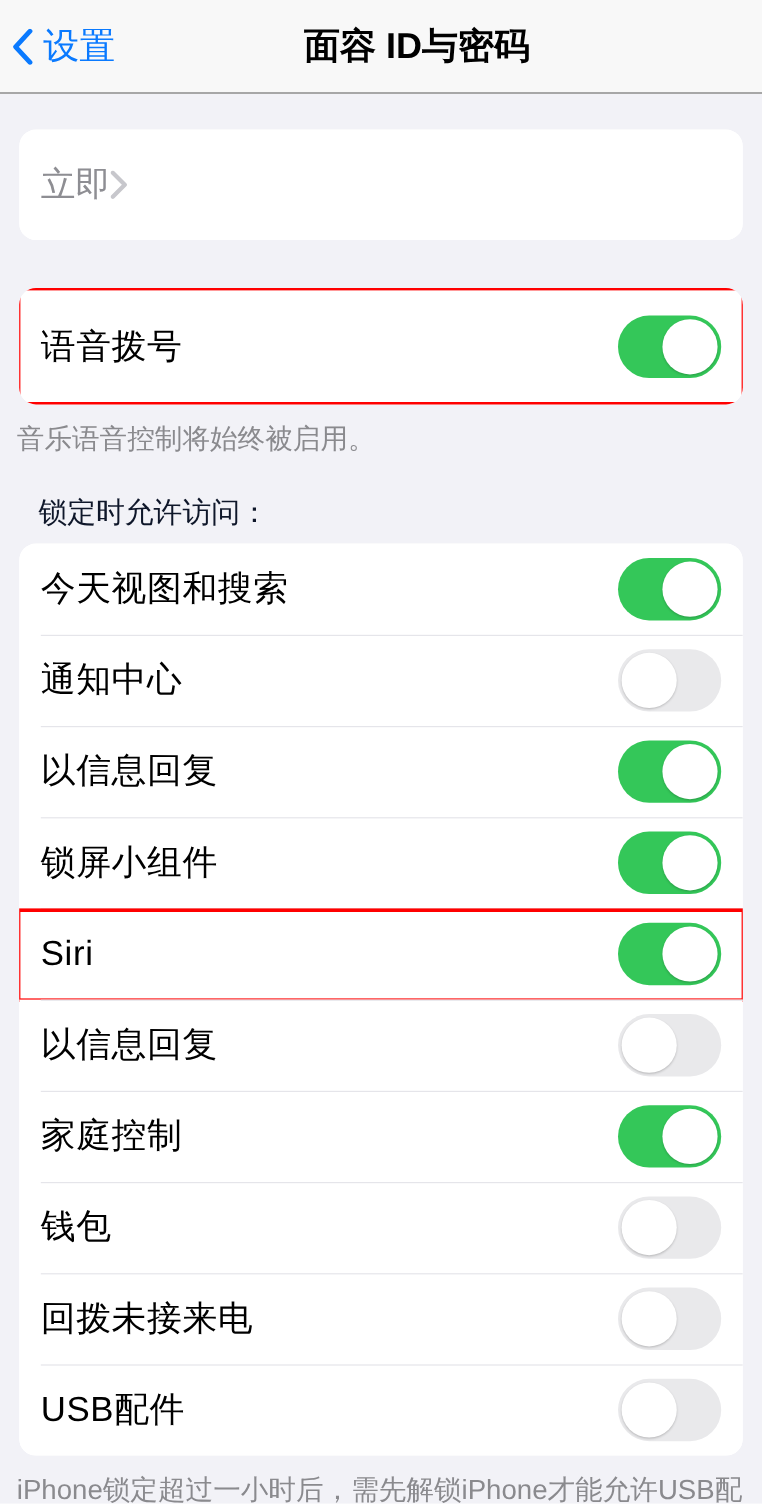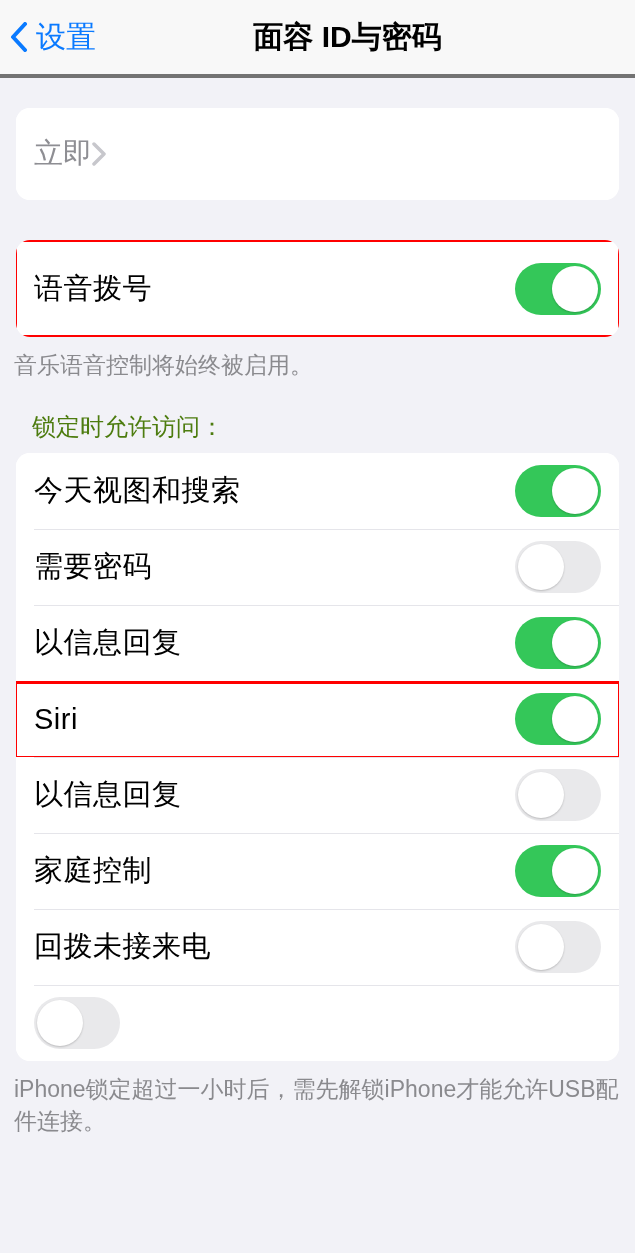--- a/index.html
+++ b/index.html
@@ -7,21 +7,21 @@
       width: 635px;
       height: 1253px;
       background: #f2f2f7;
       font-family: -apple-system, "Helvetica Neue", Arial, sans-serif;
       color: #000;
       overflow: hidden;
     }
     .navbar {
       height: 78px;
       background: #f8f8f8;
-      border-bottom: 4px solid #737373;
+      border-bottom: 1px solid #737373;
       position: relative;
       display: flex;
       align-items: center;
     }
     .back {
       display: flex;
       align-items: center;
       color: #0a7aff;
       font-size: 30px;
       padding-left: 10px;
@@ -95,21 +95,21 @@
     .toggle.on::after { right: 3px; }
     .toggle.off { background: #e9e9eb; }
     .toggle.off::after { left: 3px; }
     .footer-text {
       color: #8a8a8e;
       font-size: 23px;
       padding: 12px 14px 0;
       line-height: 1.4;
     }
     .header-text {
-      color: #4d7c0f;
+      color: #0f172a;
       font-size: 24px;
       padding: 0 32px 10px;
     }
     .spacer-30 { height: 30px; }
     .spacer-40 { height: 40px; }
     .highlight-box {
       position: relative;
     }
     .highlight-box::after {
       content: "";
@@ -169,40 +169,49 @@
 <div class="spacer-30"></div>
 
 <div class="header-text">锁定时允许访问：</div>
 
 <div class="group">
   <div class="row row-h">
     <span class="row-label">今天视图和搜索</span>
     <span class="toggle on"></span>
   </div>
   <div class="row row-h">
-    <span class="row-label">需要密码</span>
+    <span class="row-label">通知中心</span>
     <span class="toggle off"></span>
   </div>
   <div class="row row-h">
     <span class="row-label">以信息回复</span>
+    <span class="toggle on"></span>
+  </div>
+  <div class="row row-h">
+    <span class="row-label">锁屏小组件</span>
     <span class="toggle on"></span>
   </div>
   <div class="row row-h highlight-box hl2">
     <span class="row-label">Siri</span>
     <span class="toggle on"></span>
   </div>
   <div class="row row-h">
     <span class="row-label">以信息回复</span>
     <span class="toggle off"></span>
   </div>
   <div class="row row-h">
     <span class="row-label">家庭控制</span>
     <span class="toggle on"></span>
   </div>
   <div class="row row-h">
+    <span class="row-label">钱包</span>
+    <span class="toggle off"></span>
+  </div>
+  <div class="row row-h">
     <span class="row-label">回拨未接来电</span>
     <span class="toggle off"></span>
   </div>
   <div class="row row-h">
+    <span class="row-label">USB配件</span>
     <span class="toggle off"></span>
   </div>
 </div>
 <div class="footer-text">iPhone锁定超过一小时后，需先解锁iPhone才能允许USB配件连接。</div>
 
 </body></html>

